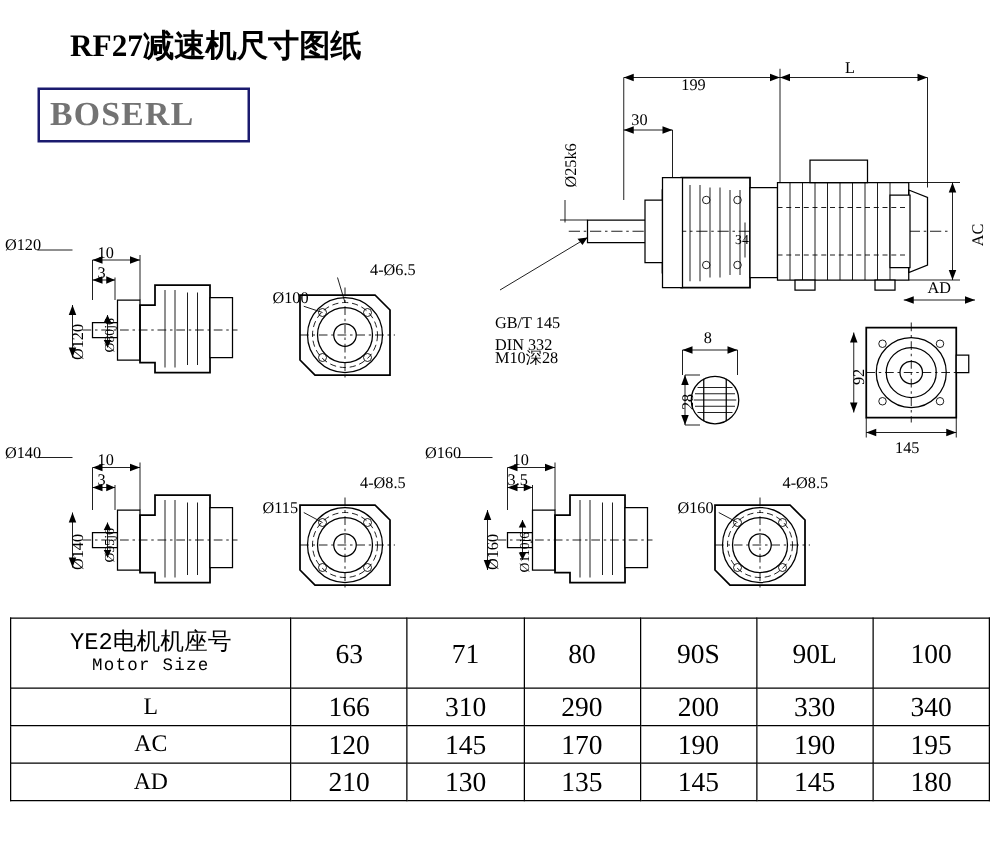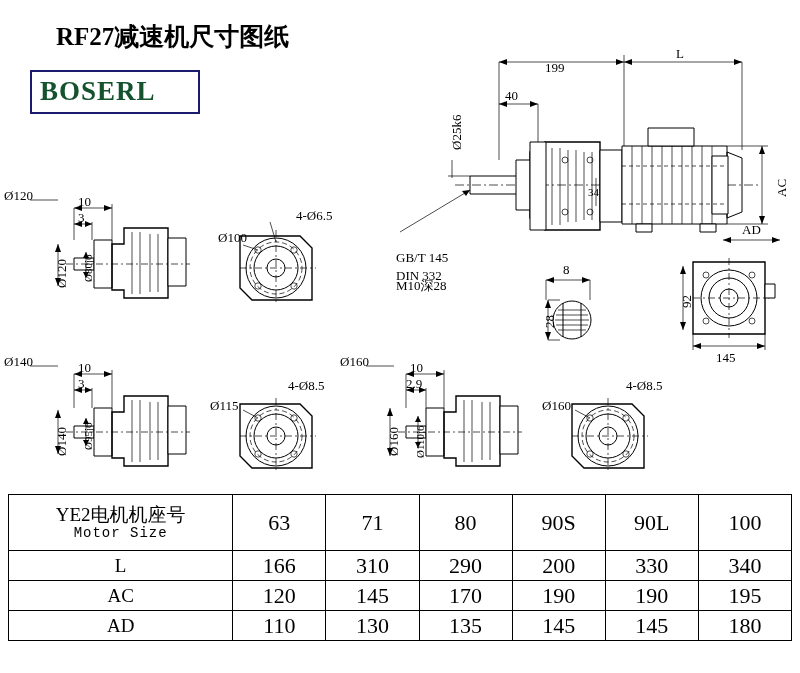--- a/index.html
+++ b/index.html
@@ -22,21 +22,21 @@
   }
 
   
   .logo-box{
     position:absolute;left:30px;top:70px;width:166px;height:40px;
     border:2px solid #1a1a6e;background:#fff;
   }
   .logo-text{
     position:absolute;left:8px;top:4px;
     font-family:"Liberation Serif", serif;
-    font-weight:bold;font-size:27px;color:#14532d;letter-spacing:1px;
+    font-weight:bold;font-size:27px;color:#737373;letter-spacing:1px;
   }
 
   
   .lbl{
     position:absolute;
     font-family:"Liberation Serif", serif;
     font-size:13px;
     white-space:nowrap;
   }
   .lbl.small{font-size:11px;}
@@ -65,21 +65,21 @@
     font-family:"Liberation Serif", serif;
     font-size:22px;
     height:29px;
     padding:0;
   }
   .tbl td.head{
     width:226px;
     font-size:19px;
     line-height:1.15;
   }
-  .tbl td.head .cn{font-size:19px;}
+  .tbl td.head .cn{font-size:19px;font-family:Liberation Mono, monospace;}
   .tbl td.head .en{font-family:"Liberation Mono", monospace;font-size:14px;letter-spacing:1px;}
   .tbl tr.r0 td{height:55px;}
   .tbl td.val{width:93px;}
 </style>
 </head>
 <body>
 
 <div class="root">
 
   <div class="title">RF27减速机尺寸图纸</div>
@@ -362,21 +362,21 @@
       <circle cx="590" cy="418" r="3.2"></circle>
       <circle cx="626" cy="418" r="3.2"></circle>
       <circle cx="590" cy="454" r="3.2"></circle>
       <circle cx="626" cy="454" r="3.2"></circle>
     </g>
     <line class="thin" x1="575" y1="410" x2="590" y2="418"></line>
   </svg>
 
   <div class="lbl" style="left:545px;top:60px;">199</div>
   <div class="lbl" style="left:676px;top:46px;">L</div>
-  <div class="lbl" style="left:505px;top:88px;">40</div>
+  <div class="lbl" style="left:505px;top:88px;">30</div>
   <div class="lbl vert" style="left:449px;top:150px;">Ø25k6</div>
   <div class="lbl small" style="left:588px;top:186px;">34</div>
   <div class="lbl vert" style="left:774px;top:197px;">AC</div>
   <div class="lbl" style="left:396px;top:232px;margin-top:45px;">M10深28</div>
   <div class="lbl" style="left:396px;top:250px;">GB/T 145</div>
   <div class="lbl" style="left:396px;top:268px;">DIN 332</div>
 
   <div class="lbl" style="left:563px;top:262px;">8</div>
   <div class="lbl vert" style="left:542px;top:328px;">28</div>
 
@@ -395,21 +395,21 @@
   <div class="lbl" style="left:4px;top:354px;">Ø140</div>
   <div class="lbl" style="left:78px;top:360px;">10</div>
   <div class="lbl" style="left:78px;top:376px;">3</div>
   <div class="lbl vert" style="left:54px;top:456px;">Ø140</div>
   <div class="lbl vert small" style="left:82px;top:450px;">Ø95j6</div>
   <div class="lbl" style="left:210px;top:398px;">Ø115</div>
   <div class="lbl" style="left:288px;top:378px;">4-Ø8.5</div>
 
   <div class="lbl" style="left:340px;top:354px;">Ø160</div>
   <div class="lbl" style="left:410px;top:360px;">10</div>
-  <div class="lbl" style="left:406px;top:376px;">2.9</div>
+  <div class="lbl" style="left:406px;top:376px;">3.5</div>
   <div class="lbl vert" style="left:386px;top:456px;">Ø160</div>
   <div class="lbl vert small" style="left:414px;top:458px;">Ø110j6</div>
   <div class="lbl" style="left:542px;top:398px;">Ø160</div>
   <div class="lbl" style="left:626px;top:378px;">4-Ø8.5</div>
 
   <table class="tbl">
     <tbody>
       <tr class="r0">
         <td class="head">
           <div class="cn">YE2电机机座号</div>
@@ -435,21 +435,21 @@
         <td class="head">AC</td>
         <td class="val">120</td>
         <td class="val">145</td>
         <td class="val">170</td>
         <td class="val">190</td>
         <td class="val">190</td>
         <td class="val">195</td>
       </tr>
       <tr>
         <td class="head">AD</td>
-        <td class="val">110</td>
+        <td class="val">210</td>
         <td class="val">130</td>
         <td class="val">135</td>
         <td class="val">145</td>
         <td class="val">145</td>
         <td class="val">180</td>
       </tr>
     </tbody>
   </table>
 
 </div>

